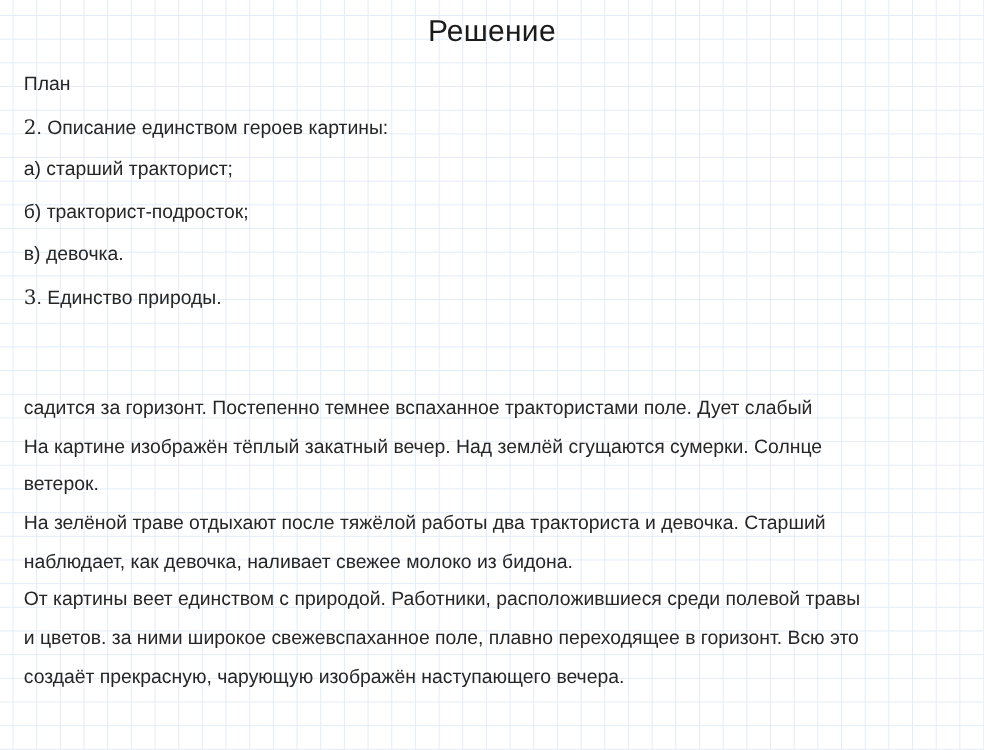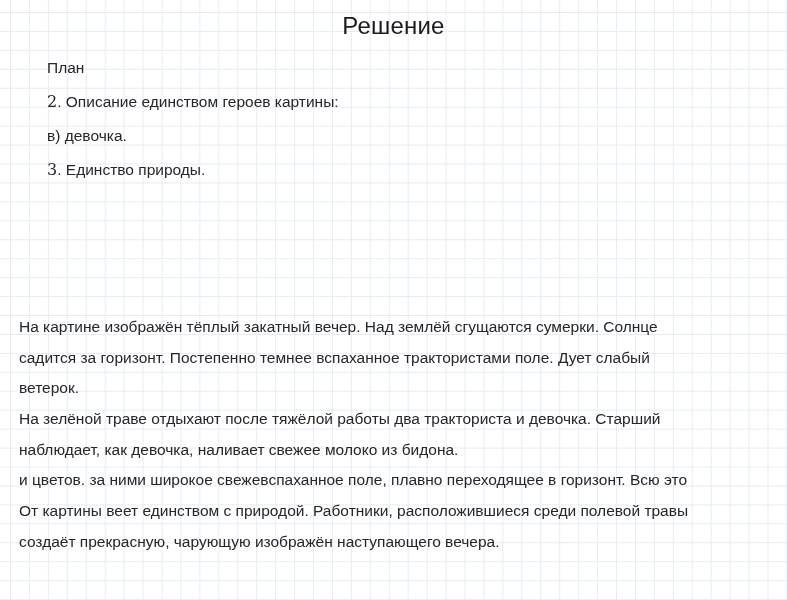--- a/index.html
+++ b/index.html
@@ -35,21 +35,20 @@
       line-height: 30px;
       color: #1a1a1a;
       letter-spacing: 0.2px;
     }
     .plan {
       position: absolute;
       left: 19px;
       top: 57px;
       font-size: 15.5px;
       color: #262626;
-      margin-left: 28px;
     }
     .plan-line {
       height: 34px;
       line-height: 22px;
       white-space: nowrap;
     }
     .num {
       font-family: "DejaVu Serif", "Liberation Serif", serif;
       font-size: 16px;
     }
@@ -69,27 +68,29 @@
   </style>
 </head>
 <body>
 
 <div class="page">
   <div class="title">Решение</div>
 
   <div class="plan">
     <div class="plan-line">План</div>
     <div class="plan-line"><span class="num">2</span><span>. Описание единством героев картины:</span></div>
+    <div class="plan-line"><span>а) старший тракторист;</span></div>
+    <div class="plan-line"><span>б) тракторист-подросток;</span></div>
     <div class="plan-line"><span>в) девочка.</span></div>
     <div class="plan-line"><span class="num">3</span><span>. Единство природы.</span></div>
   </div>
 
   <div class="essay">
+    <div class="essay-line">садится за горизонт. Постепенно темнее вспаханное трактористами поле. Дует слабый</div>
     <div class="essay-line">На картине изображён тёплый закатный вечер. Над землёй сгущаются сумерки. Солнце</div>
-    <div class="essay-line">садится за горизонт. Постепенно темнее вспаханное трактористами поле. Дует слабый</div>
     <div class="essay-line">ветерок.</div>
     <div class="essay-line">На зелёной траве отдыхают после тяжёлой работы два тракториста и девочка. Старший</div>
     <div class="essay-line">наблюдает, как девочка, наливает свежее молоко из бидона.</div>
+    <div class="essay-line">От картины веет единством с природой. Работники, расположившиеся среди полевой травы</div>
     <div class="essay-line">и цветов. за ними широкое свежевспаханное поле, плавно переходящее в горизонт. Всю это</div>
-    <div class="essay-line">От картины веет единством с природой. Работники, расположившиеся среди полевой травы</div>
     <div class="essay-line">создаёт прекрасную, чарующую изображён наступающего вечера.</div>
   </div>
 </div>
 
 </body></html>

